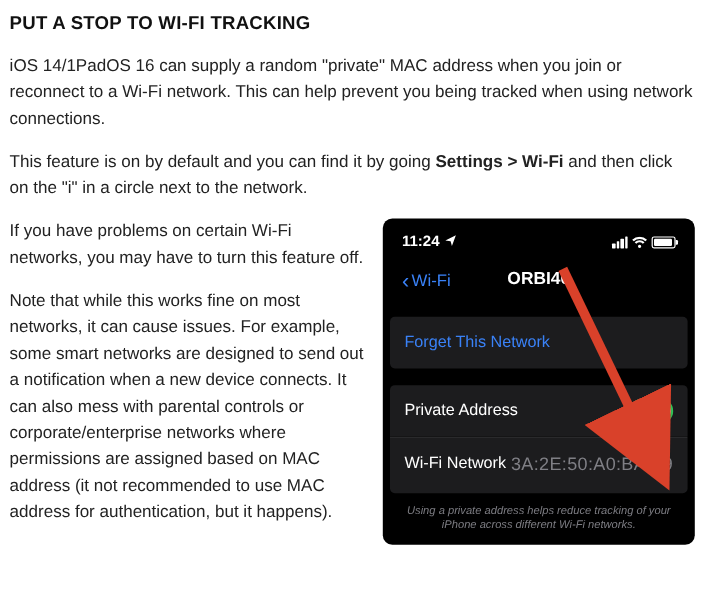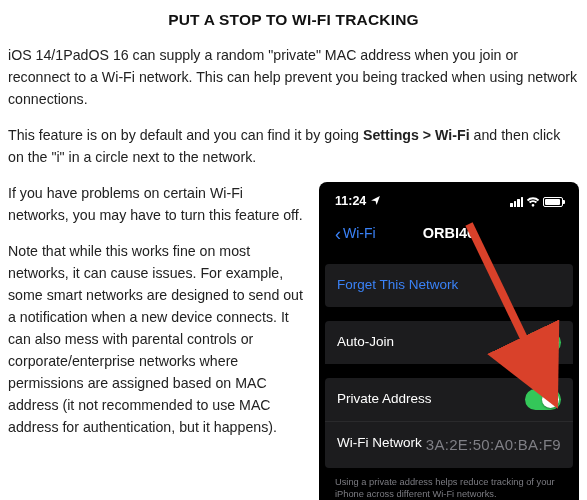--- a/index.html
+++ b/index.html
@@ -11,21 +11,20 @@
     font-size: 14.2px;
     line-height: 1.55;
     padding: 4px 8px 10px 8px;
   }
   h2.section-heading {
     font-size: 15.5px;
     font-weight: 700;
     letter-spacing: 0.2px;
     margin: 4px 0 12px 0;
     color: #111;
-    text-align: center;
   }
   p.para { margin-bottom: 14px; color: #222; }
   p.para .strong { font-weight: 600; }
   .wrap-row {
     display: flex;
     gap: 16px;
     align-items: flex-start;
   }
   .wrap-text { flex: 1 1 0; }
   .figure { width: 260px; flex: 0 0 260px; }
@@ -89,21 +88,22 @@
   .switch {
     width: 36px; height: 21px; background: #34c759; border-radius: 11px; position: relative;
   }
   .switch .knob { position: absolute; right: 2px; top: 2px; width: 17px; height: 17px; background:#fff; border-radius:50%; box-shadow: 0 1px 2px rgba(0,0,0,0.35);}
   .footnote {
     margin-top: 8px;
     padding: 0 10px;
     font-size: 9.3px;
     line-height: 1.35;
     color: #7c7c82;
-    text-align: left;
+    text-align: center;
+    font-style: italic;
   }
   .arrow-svg { position: absolute; pointer-events: none; z-index: 5; }
   .locnav { font-size: 14px; }
 </style>
 </head>
 <body>
 
 <h2 class="section-heading">PUT A STOP TO WI-FI TRACKING</h2>
 
 <p class="para">iOS 14/1PadOS 16 can supply a random "private" MAC address when you join or reconnect to a Wi-Fi network. This can help prevent you being tracked when using network connections.</p>
@@ -161,26 +161,20 @@
           <span class="chev">‹</span>
           <span>Wi-Fi</span>
         </div>
         <div class="net-title">ORBI46</div>
       </div>
 
       <div class="row single forget">
         <span class="">Forget This Network</span>
       </div>
 
-      <div class="row topgap" style="margin-top:14px">
-        <span class="label">Auto-Join</span>
-        <span class="switch">
-            <span class="knob"></span>
-          </span>
-      </div>
 
       <div class="row topgap" style="margin-top:14px">
         <span class="label">Private Address</span>
         <span class="switch">
             <span class="knob"></span>
           </span>
       </div>
       <div class="row closebot">
         <span class="label">Wi-Fi Network</span>
         <span class="value">3A:2E:50:A0:BA:F9</span>

